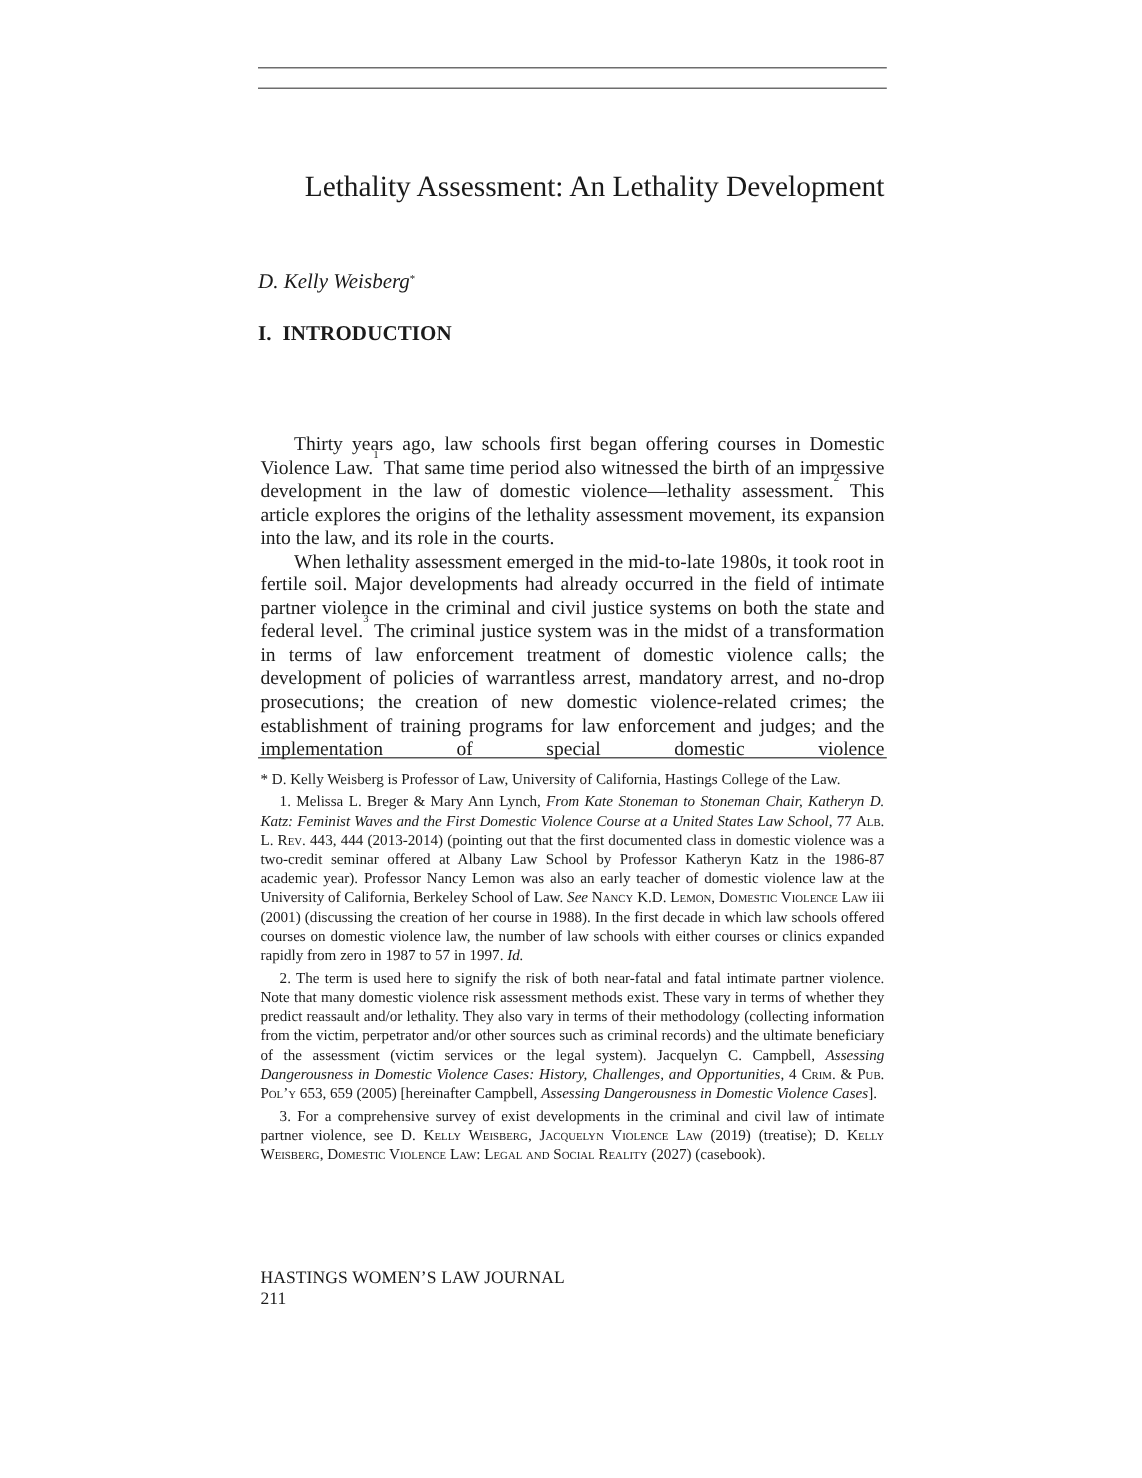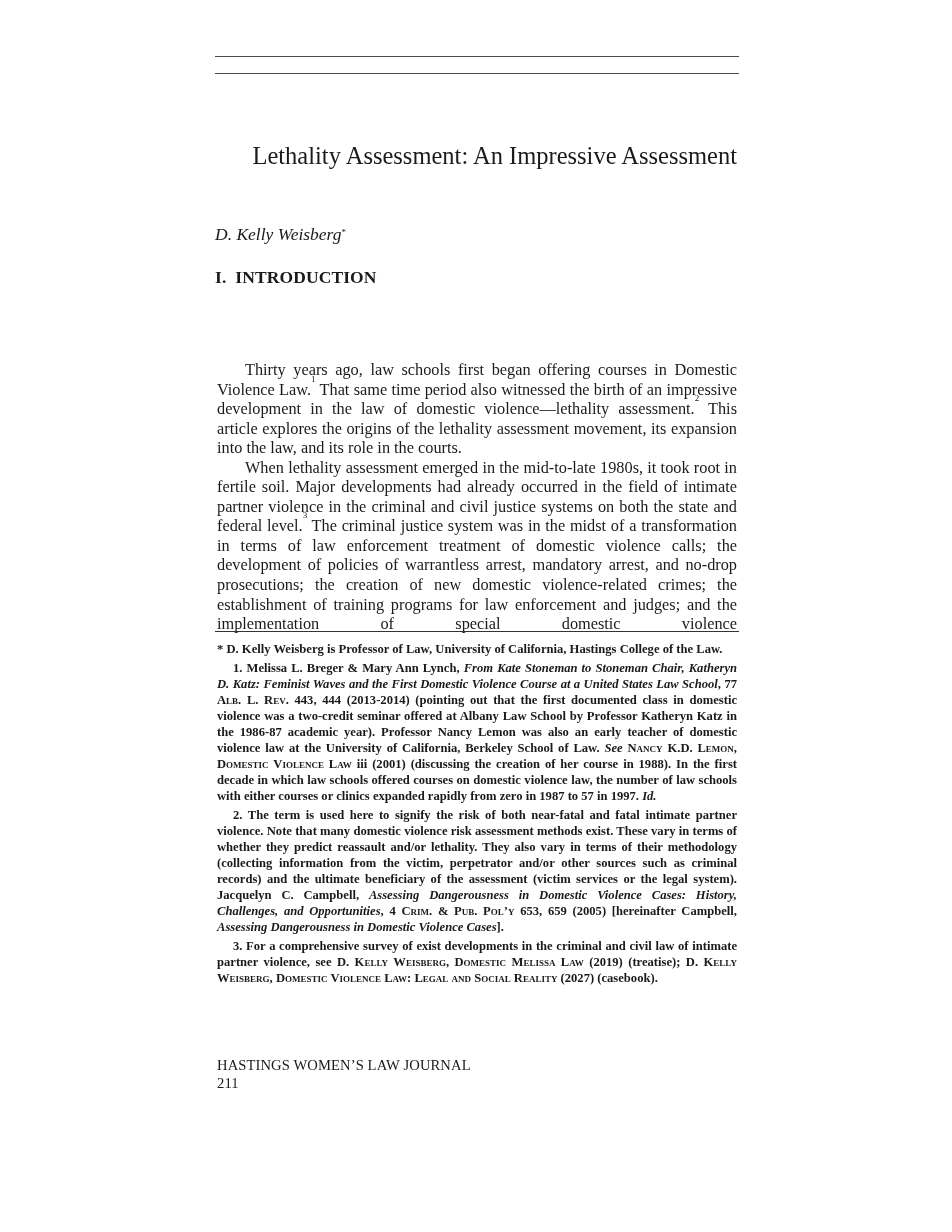--- a/index.html
+++ b/index.html
@@ -31,56 +31,56 @@
   .body-text p { margin: 0; text-align: justify; text-indent: 28px; }
   .body-text p.last-line-justify { text-align-last: justify; }
   sup.fn { font-size: 9px; vertical-align: top; position: relative; top: -1px; line-height: 0; }
 
   #rule-footnotes { top: 631px; border-top-width: 1.3px; border-top-color: #333; }
 
   .footnotes {
     position: absolute; left: 217px; width: 520px; top: 641px;
     font-size: 12.6px; line-height: 16px;
   }
-  .footnotes p { margin: 0 0 3px 0; text-align: justify; text-indent: 16px; font-weight: bold; }
+  .footnotes p { margin: 0 0 3px 0; text-align: justify; text-indent: 16px; }
   .footnotes p.star { text-indent: 0; }
   .sc { font-variant: small-caps; }
   .it { font-style: italic; }
 
   .footer {
     position: absolute; left: 217px; width: 520px; top: 1056px;
     font-size: 14.6px; line-height: 18px; display: flex; justify-content: space-between;
     letter-spacing: 0.1px;
     flex-direction: column;
   }
 </style>
 </head>
 <body>
 
 <div class="rule" id="rule-top-1"></div>
 <div class="rule" id="rule-top-2"></div>
 
 <div class="title">
-  <div>Lethality Assessment: An Impressive Assessment</div>
+  <div>Lethality Assessment: An Lethality Development</div>
 </div>
 
 <div class="author"><span>D. Kelly Weisberg</span><sup>*</sup></div>
 
 <div class="section-heading" style="white-space:pre;">I.  INTRODUCTION</div>
 
 <div class="body-text">
   <p><span>Thirty years ago, law schools first began offering courses in Domestic Violence Law.</span><sup class="fn">1</sup><span> That same time period also witnessed the birth of an impressive development in the law of domestic violence—lethality assessment.</span><sup class="fn">2</sup><span> This article explores the origins of the lethality assessment movement, its expansion into the law, and its role in the courts.</span></p>
   <p class="last-line-justify"><span>When lethality assessment emerged in the mid-to-late 1980s, it took root in fertile soil. Major developments had already occurred in the field of intimate partner violence in the criminal and civil justice systems on both the state and federal level.</span><sup class="fn">3</sup><span> The criminal justice system was in the midst of a transformation in terms of law enforcement treatment of domestic violence calls; the development of policies of warrantless arrest, mandatory arrest, and no-drop prosecutions; the creation of new domestic violence-related crimes; the establishment of training programs for law enforcement and judges; and the implementation of special domestic violence</span></p>
 </div>
 
 <div class="rule" id="rule-footnotes"></div>
 
 <div class="footnotes">
   <p class="star">* D. Kelly Weisberg is Professor of Law, University of California, Hastings College of the Law.</p>
   <p><span>1.</span><span> Melissa L. Breger &amp; Mary Ann Lynch, </span><span class="it">From Kate Stoneman to Stoneman Chair, Katheryn D. Katz: Feminist Waves and the First Domestic Violence Course at a United States Law School</span><span>, 77 </span><span class="sc">Alb. L. Rev.</span><span> 443, 444 (2013-2014) (pointing out that the first documented class in domestic violence was a two-credit seminar offered at Albany Law School by Professor Katheryn Katz in the 1986-87 academic year). Professor Nancy Lemon was also an early teacher of domestic violence law at the University of California, Berkeley School of Law. </span><span class="it">See</span><span class="sc"> Nancy K.D. Lemon, Domestic Violence Law</span><span> iii (2001) (discussing the creation of her course in 1988). In the first decade in which law schools offered courses on domestic violence law, the number of law schools with either courses or clinics expanded rapidly from zero in 1987 to 57 in 1997. </span><span class="it">Id.</span></p>
   <p><span>2.</span><span> The term is used here to signify the risk of both near-fatal and fatal intimate partner violence. Note that many domestic violence risk assessment methods exist. These vary in terms of whether they predict reassault and/or lethality. They also vary in terms of their methodology (collecting information from the victim, perpetrator and/or other sources such as criminal records) and the ultimate beneficiary of the assessment (victim services or the legal system). Jacquelyn C. Campbell, </span><span class="it">Assessing Dangerousness in Domestic Violence Cases: History, Challenges, and Opportunities</span><span>, 4 </span><span class="sc">Crim. &amp; Pub. Pol’y</span><span> 653, 659 (2005) [hereinafter Campbell, </span><span class="it">Assessing Dangerousness in Domestic Violence Cases</span><span>].</span></p>
-  <p><span>3.</span><span> For a comprehensive survey of exist developments in the criminal and civil law of intimate partner violence, see </span><span class="sc">D. Kelly Weisberg, Domestic Melissa Law</span><span> (2019) (treatise); </span><span class="sc">D. Kelly Weisberg, Domestic Violence Law: Legal and Social Reality</span><span> (2027) (casebook).</span></p>
+  <p><span>3.</span><span> For a comprehensive survey of exist developments in the criminal and civil law of intimate partner violence, see </span><span class="sc">D. Kelly Weisberg, Jacquelyn Violence Law</span><span> (2019) (treatise); </span><span class="sc">D. Kelly Weisberg, Domestic Violence Law: Legal and Social Reality</span><span> (2027) (casebook).</span></p>
 </div>
 
 <div class="footer">
   <span>HASTINGS WOMEN’S LAW JOURNAL</span>
   <span>211</span>
 </div>
 
 </body></html>

